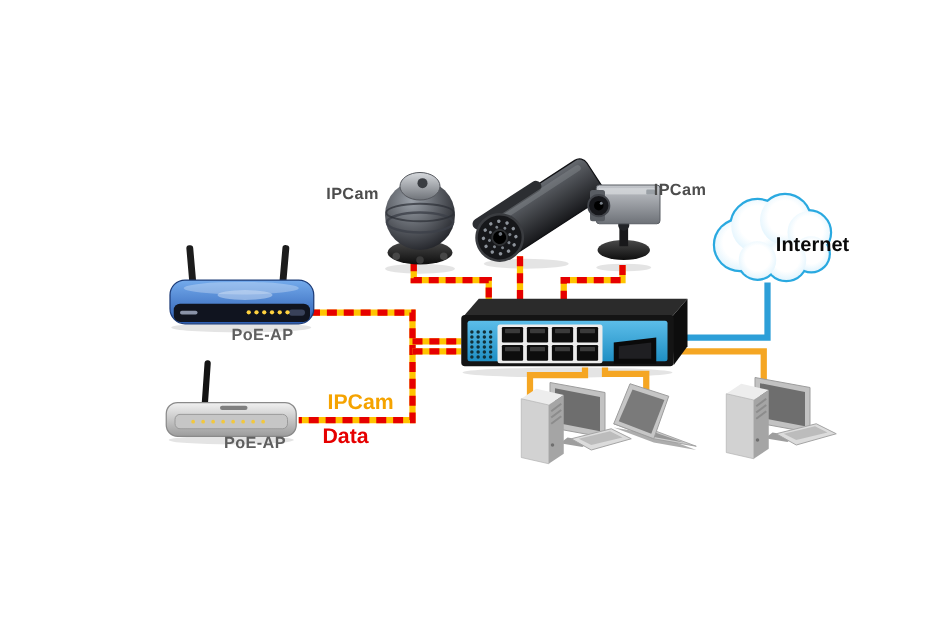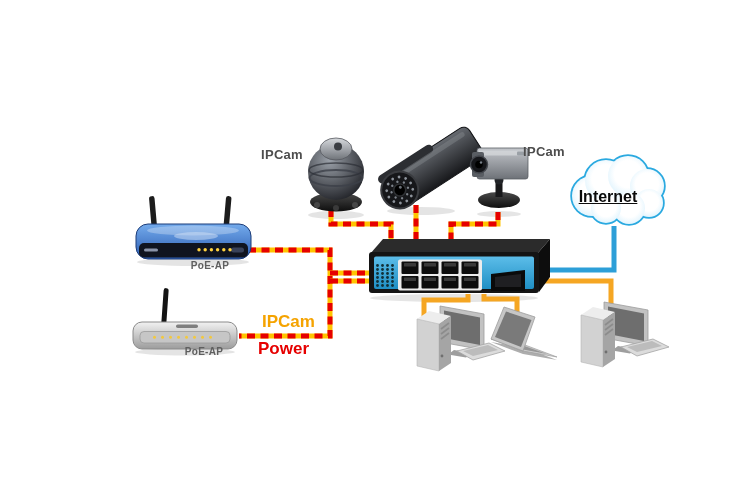--- a/index.html
+++ b/index.html
@@ -1,21 +1,21 @@
 <!DOCTYPE html>
 <html><head>
 <meta charset="utf-8">
 <style>
   html,body{margin:0;padding:0;background:#fff;}
   #canvas{position:relative;width:740px;height:503px;background:#fff;overflow:hidden;
           font-family:"Liberation Sans",sans-serif;margin-left:36px;}
   svg{position:absolute;left:0;top:0;}
   .lbl{position:absolute;font-weight:bold;white-space:nowrap;line-height:1;}
   .ipcam-label{font-size:13px;color:#4d4d4d;letter-spacing:.3px;}
-  .poeap-label{font-size:10px;color:#5f5f5f;transform:translateX(-50%);letter-spacing:.3px;padding-left:32px;}
+  .poeap-label{font-size:13px;color:#5f5f5f;transform:translateX(-50%);letter-spacing:.3px;padding-left:32px;}
   .data-label{font-size:17px;color:#f5a300;}
   .power-label{font-size:17px;color:#e60000;}
   .internet-label{font-size:16px;color:#0a0a0a;transform:translateX(-50%);}
 </style>
 </head>
 <body>
 
 <div id="canvas">
 <svg width="740" height="503" viewBox="0 0 740 503">
   <defs>
@@ -290,15 +290,15 @@
   </g>
 
   <use href="#pc-shape" x="164" y="-4"></use>
 </svg>
 
   <div class="lbl ipcam-label" style="left:225px;top:148px;">IPCam</div>
   <div class="lbl ipcam-label" style="left:487px;top:145px;">IPCam</div>
   <div class="lbl poeap-label" style="left:158px;top:261px;">PoE-AP</div>
   <div class="lbl poeap-label" style="left:152px;top:347px;">PoE-AP</div>
   <div class="lbl data-label" style="left:226px;top:313px;">IPCam</div>
-  <div class="lbl power-label" style="left:222px;top:340px;">Power</div>
-  <div class="lbl internet-label" style="left:572px;top:189px;text-decoration:underline;">Internet</div>
+  <div class="lbl power-label" style="left:222px;top:340px;">Data</div>
+  <div class="lbl internet-label" style="left:614px;top:189px;">Internet</div>
 </div>
 
 </body></html>

